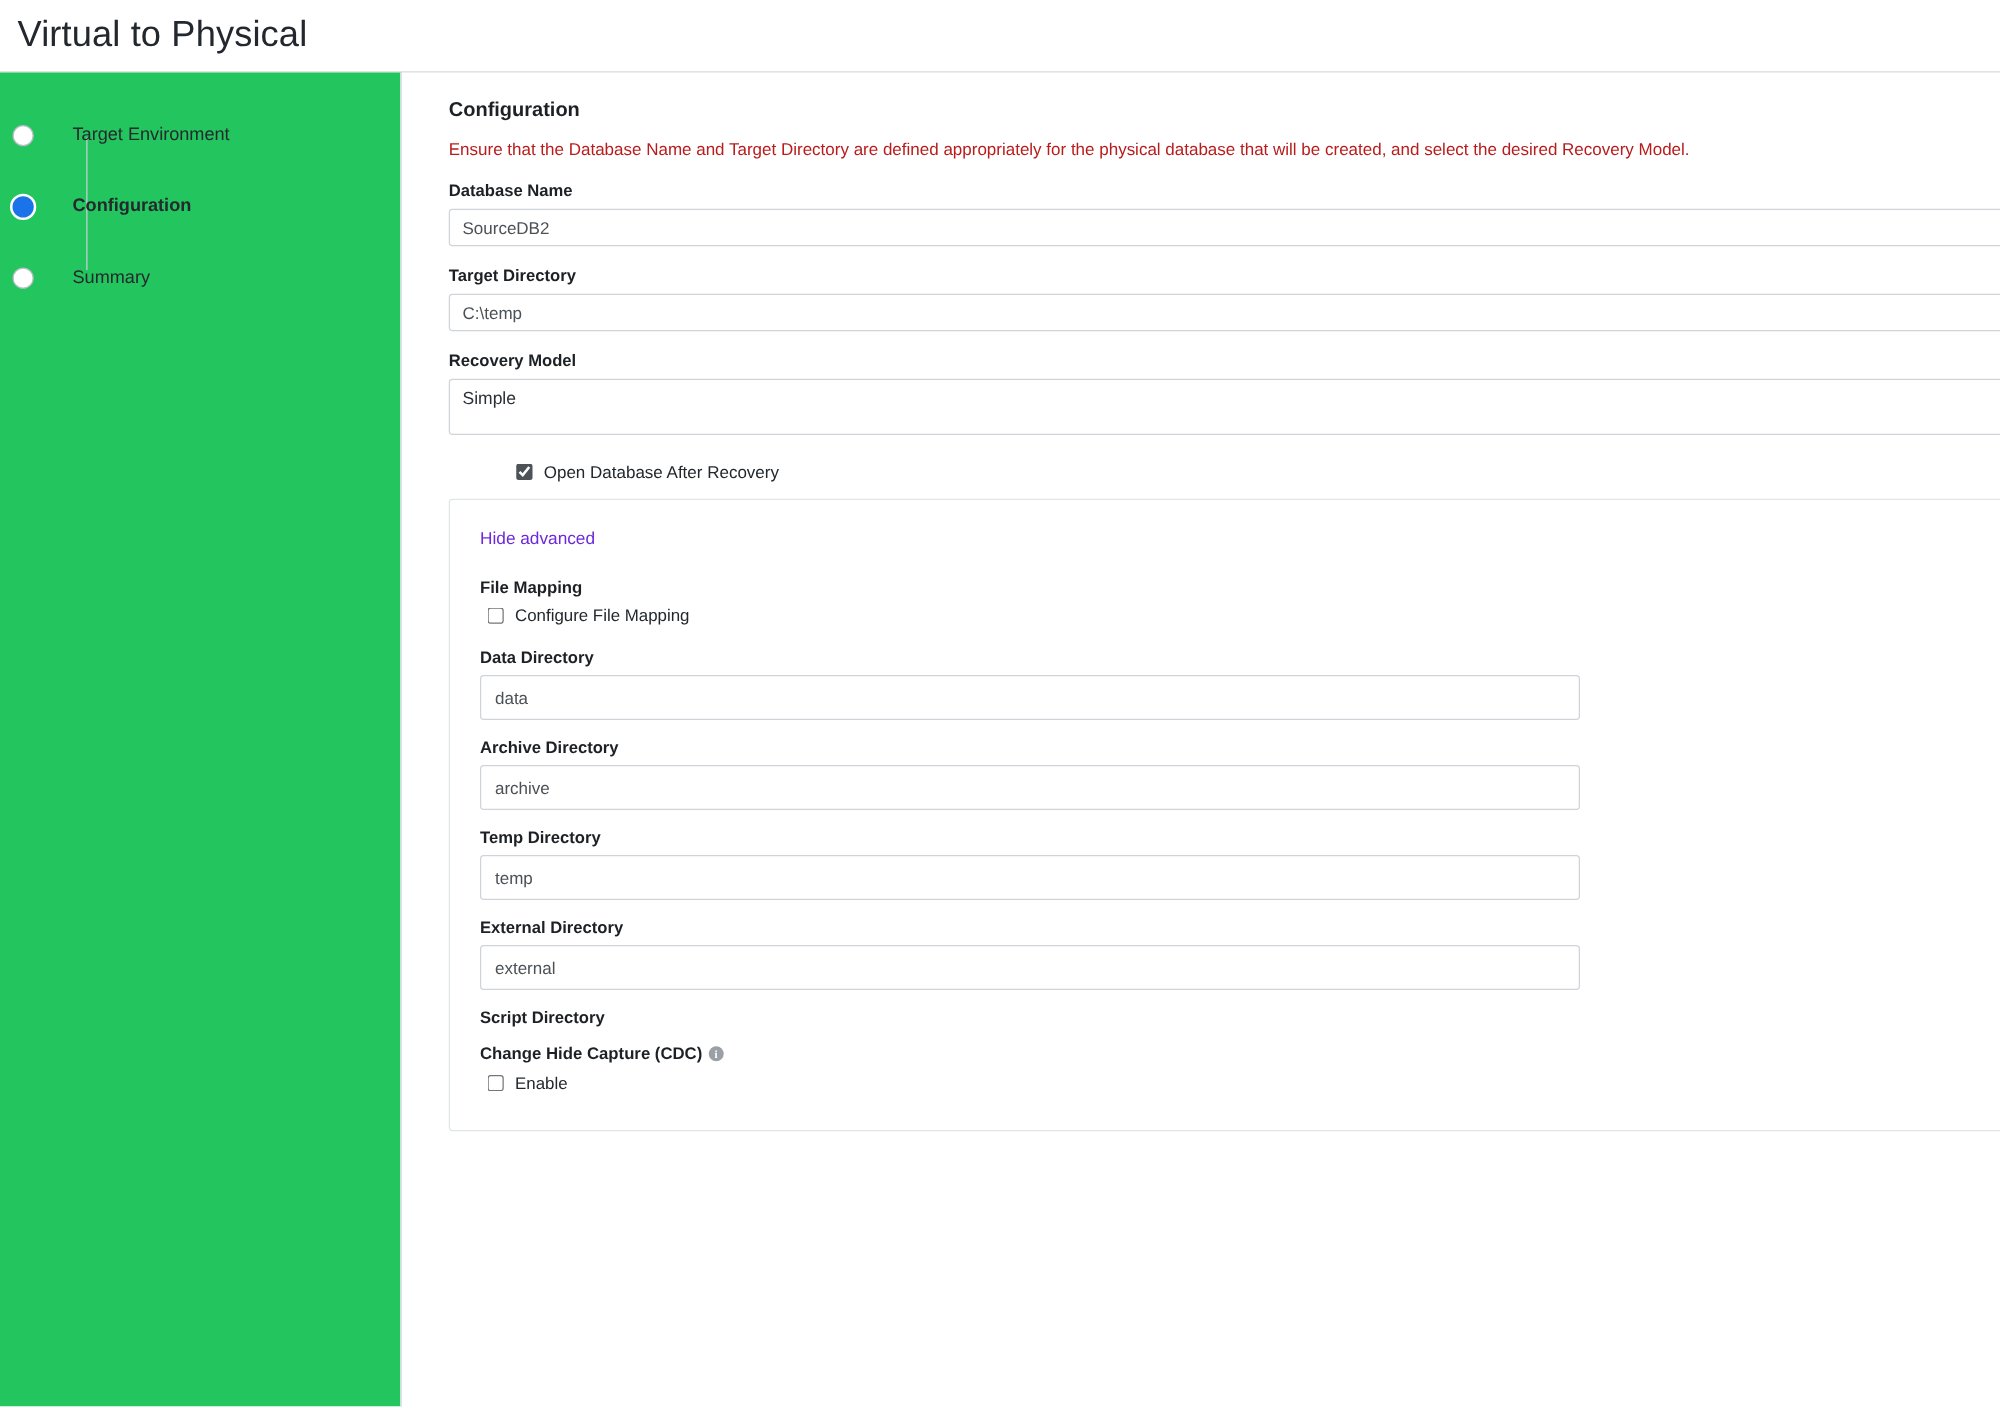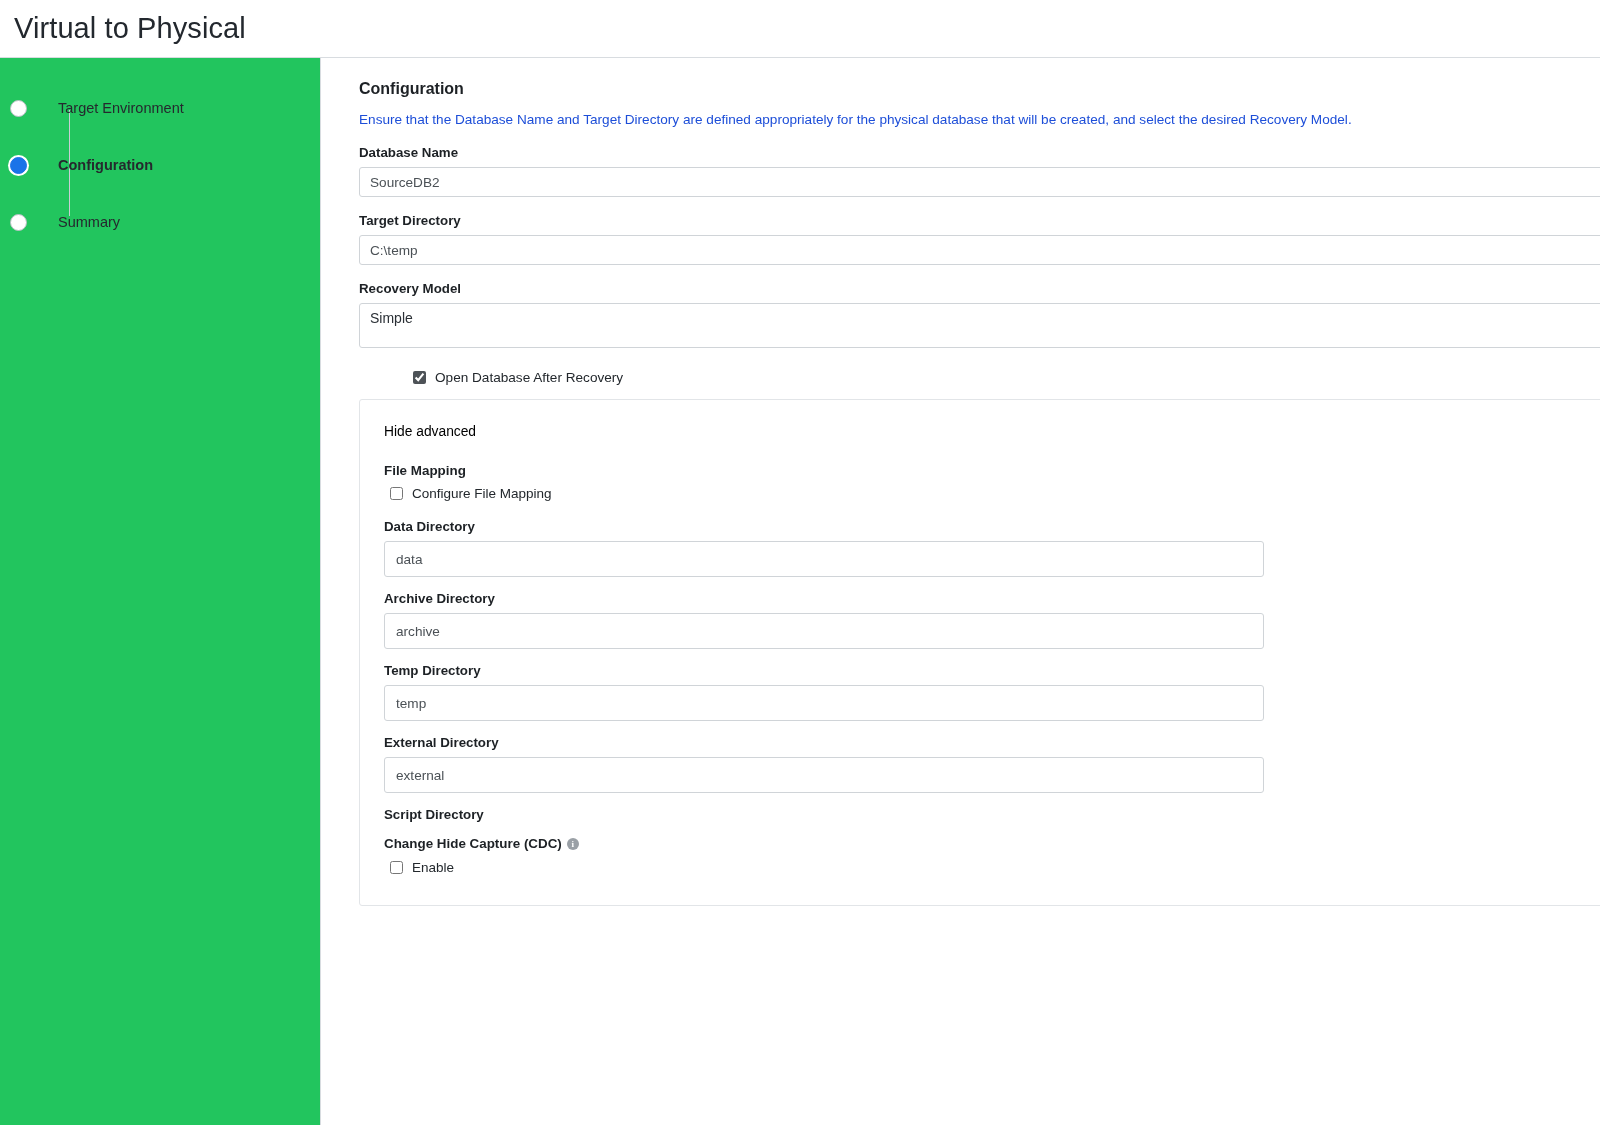--- a/index.html
+++ b/index.html
@@ -95,21 +95,21 @@
     overflow: hidden;
   }
   .section-title {
     font-size: 16px;
     font-weight: bold;
     color: #1d2125;
     margin: 0 0 14px 0;
   }
   .intro-text {
     font-size: 13.6px;
-    color: #1d4ed8;
+    color: #b91c1c;
     margin-bottom: 18px;
   }
   .field-label {
     font-size: 13.3px;
     font-weight: bold;
     color: #1d2125;
     margin-bottom: 7px;
   }
   .text-input {
     display: block;
@@ -166,21 +166,21 @@
   .advanced-panel {
     width: 1244px;
     border: 1px solid #e2e5e8;
     border-radius: 3px;
     padding: 22px 0 12px 24px;
     margin-top: 4px;
     background: #ffffff;
   }
   .hide-advanced {
     font-size: 13.8px;
-    color: #000000;
+    color: #6d28d9;
     background: none;
     border: none;
     padding: 0;
     cursor: pointer;
     font-family: "Liberation Sans", sans-serif;
     margin-bottom: 24px;
     display: inline-block;
   }
   .group-title {
     font-size: 13.4px;

